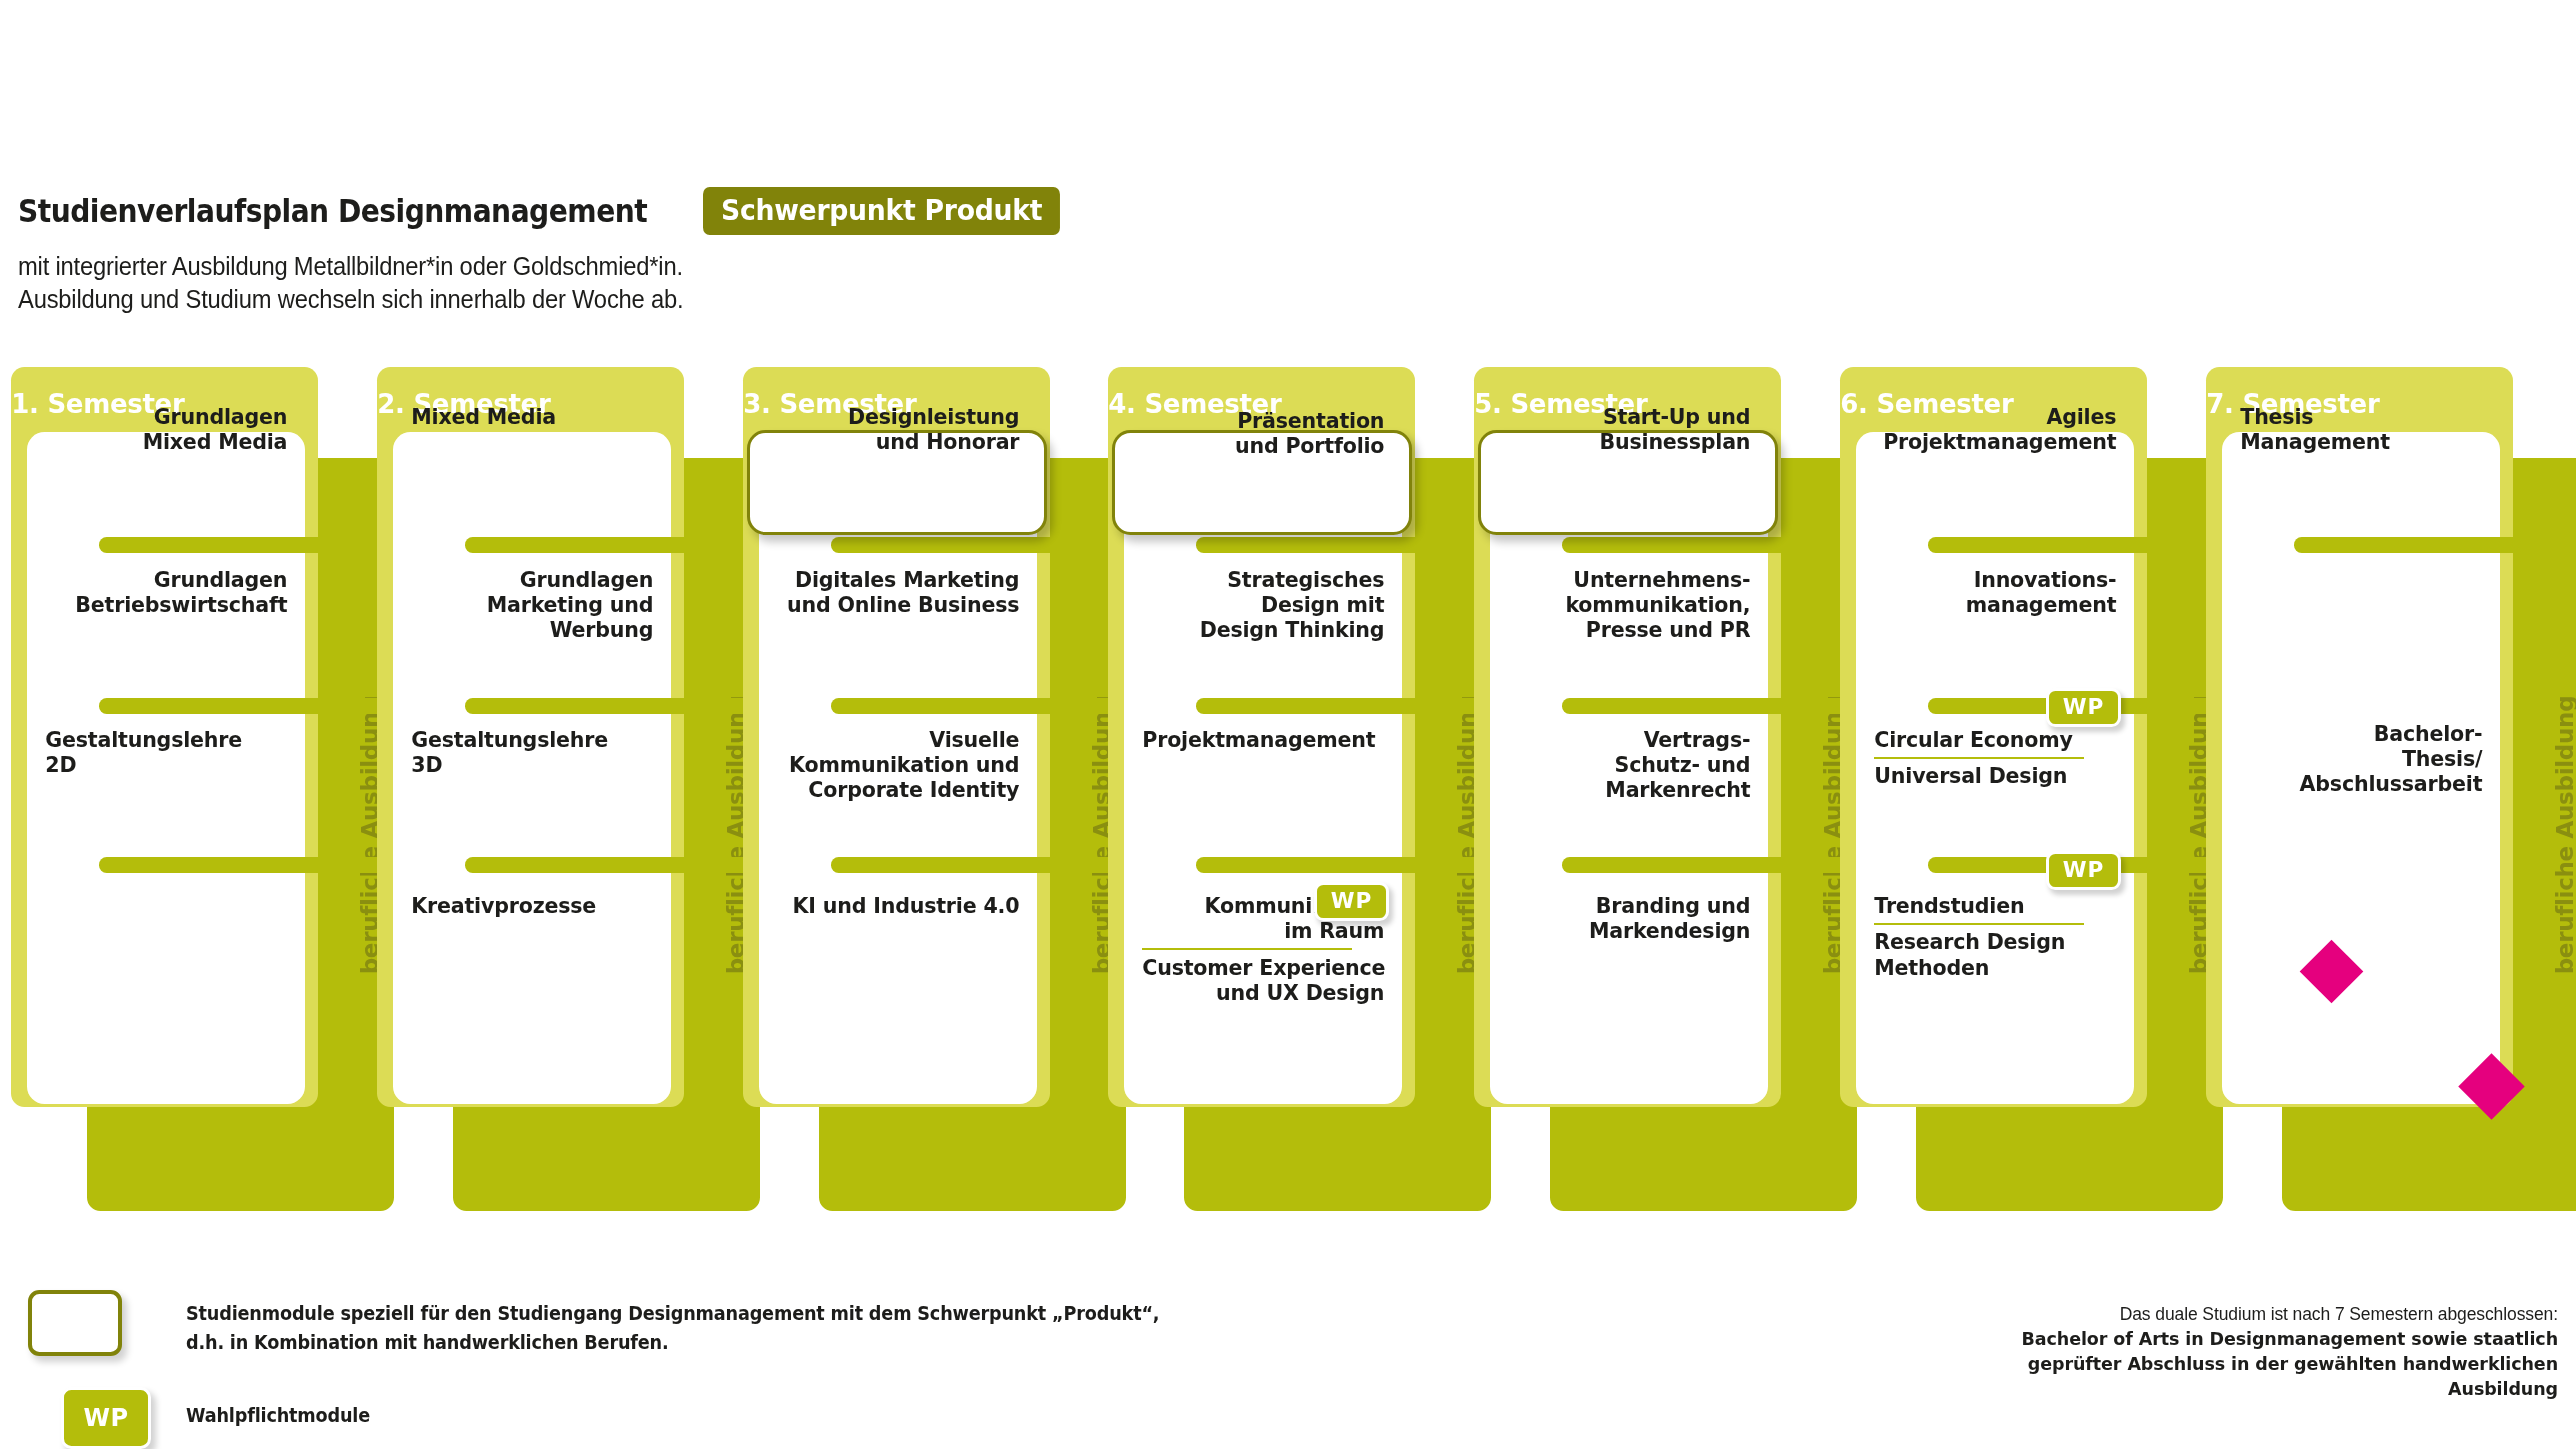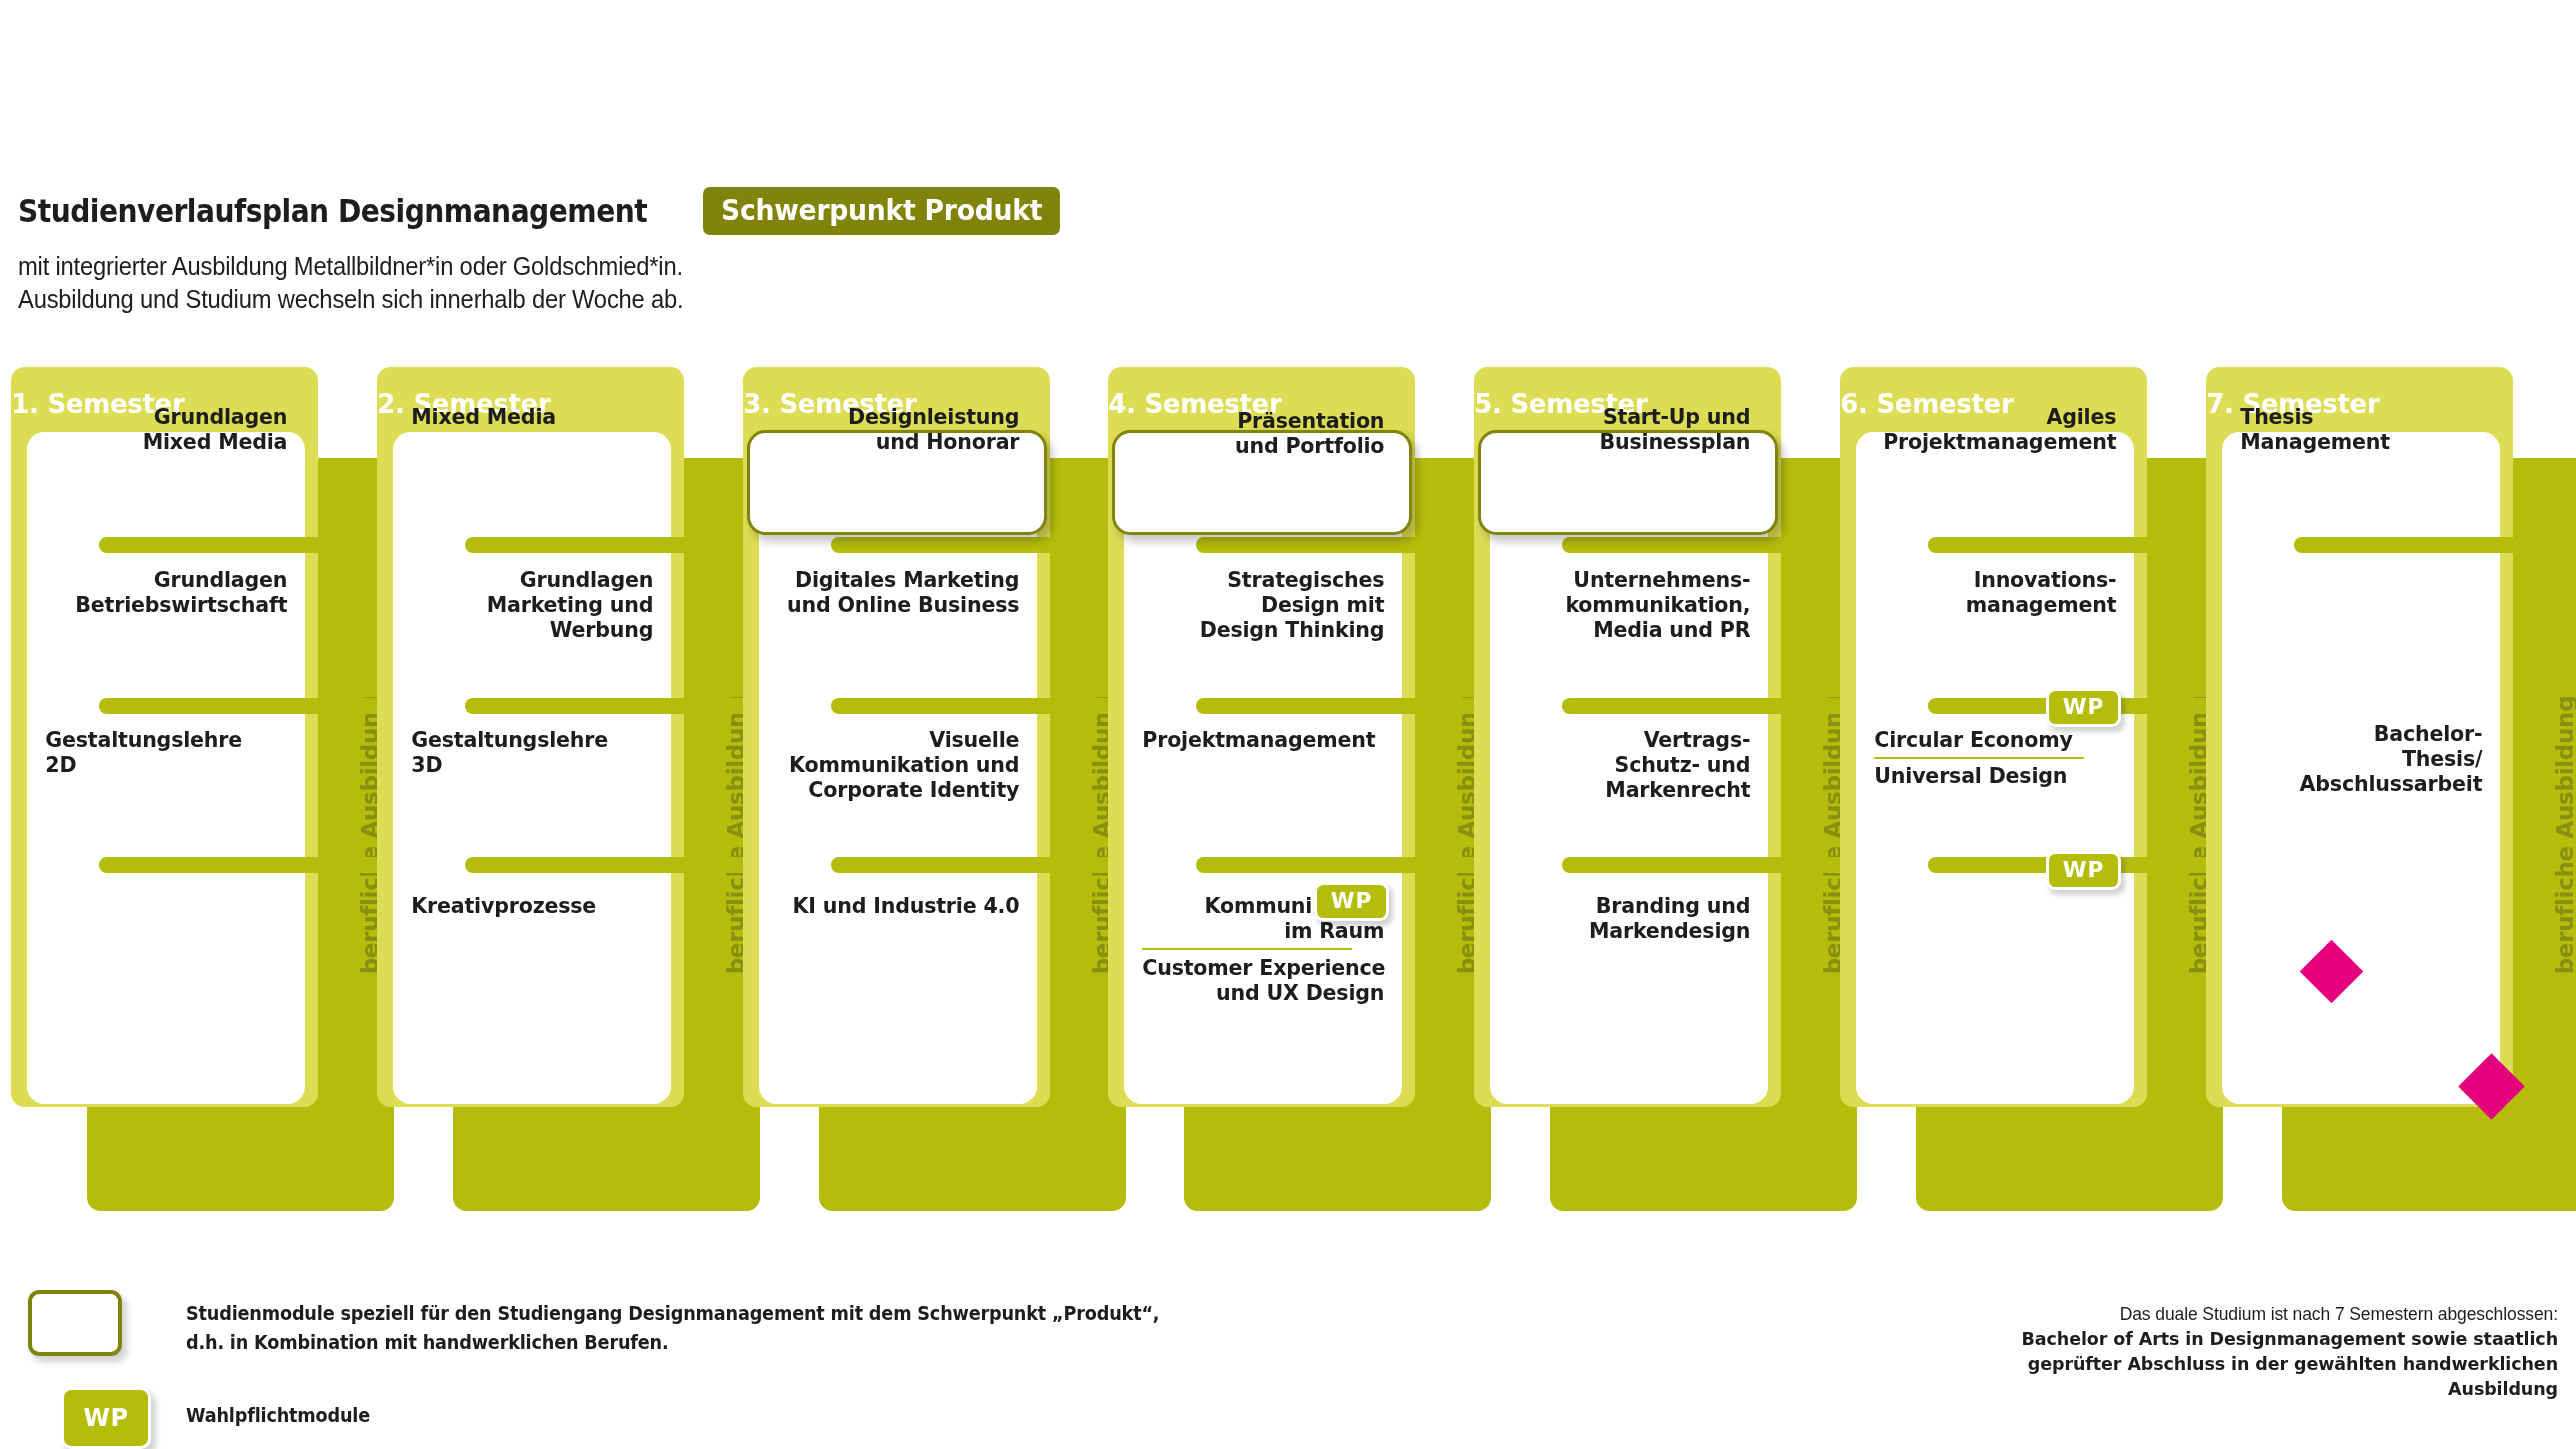--- a/index.html
+++ b/index.html
@@ -330,21 +330,21 @@
         <div class="notch" style="top: 331px;"></div>
         <div class="notch" style="top: 490px;"></div>
         <div class="hl-card" style="top: 63px; height: 99px;"></div>
         <div class="mod wide" style="top: 38px;">
           <div class="ln">Start-Up und</div>
           <div class="ln">Businessplan</div>
         </div>
         <div class="mod wide" style="top: 201px;">
           <div class="ln">Unternehmens-</div>
           <div class="ln">kommunikation,</div>
-          <div class="ln">Media und PR</div>
+          <div class="ln">Presse und PR</div>
         </div>
         <div class="mod wide" style="top: 361px;">
           <div class="ln">Vertrags-</div>
           <div class="ln">Schutz- und</div>
           <div class="ln">Markenrecht</div>
         </div>
         <div class="mod wide" style="top: 527px;">
           <div class="ln">Branding und</div>
           <div class="ln">Markendesign</div>
         </div>
@@ -368,20 +368,26 @@
         <div class="mod wide" style="top: 201px;">
           <div class="ln">Innovations-</div>
           <div class="ln">management</div>
         </div>
         <div class="mod" style="top: 361px;">
           <div class="ln">Circular Economy</div>
           <div class="rule"></div>
           <div class="ln">Universal Design</div>
         </div>
         <div class="wp" style="left: 206px; top: 321px;">WP</div>
+        <div class="mod" style="top: 527px;">
+          <div class="ln">Trendstudien</div>
+          <div class="rule"></div>
+          <div class="ln">Research Design</div>
+          <div class="ln">Methoden</div>
+        </div>
         <div class="wp" style="left: 206px; top: 484px;">WP</div>
       </div>
       <div class="col" style="left: 2195px;">
         <div class="vocpanel">
           <div class="voclabel">
             <span>berufliche Ausbildung</span>
           </div>
         </div>
         <div class="yellowpanel"></div>
         <div class="semhead">7. Semester</div>

